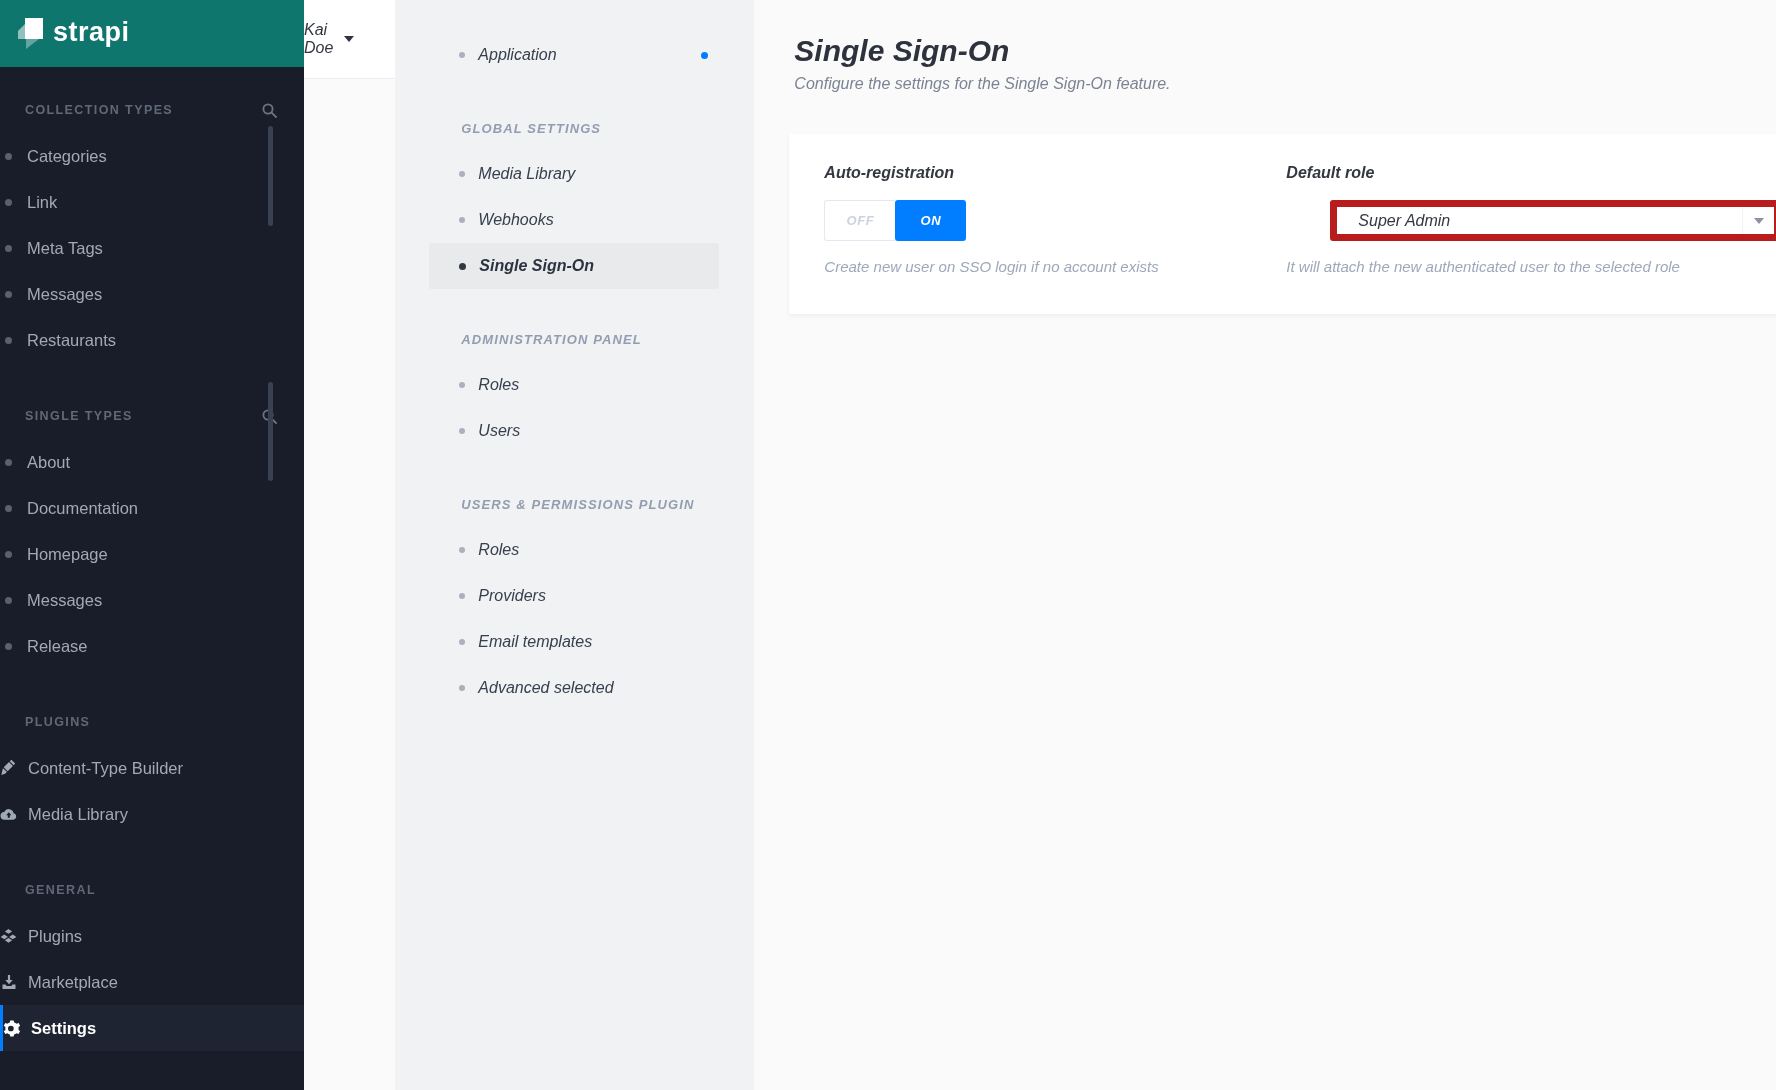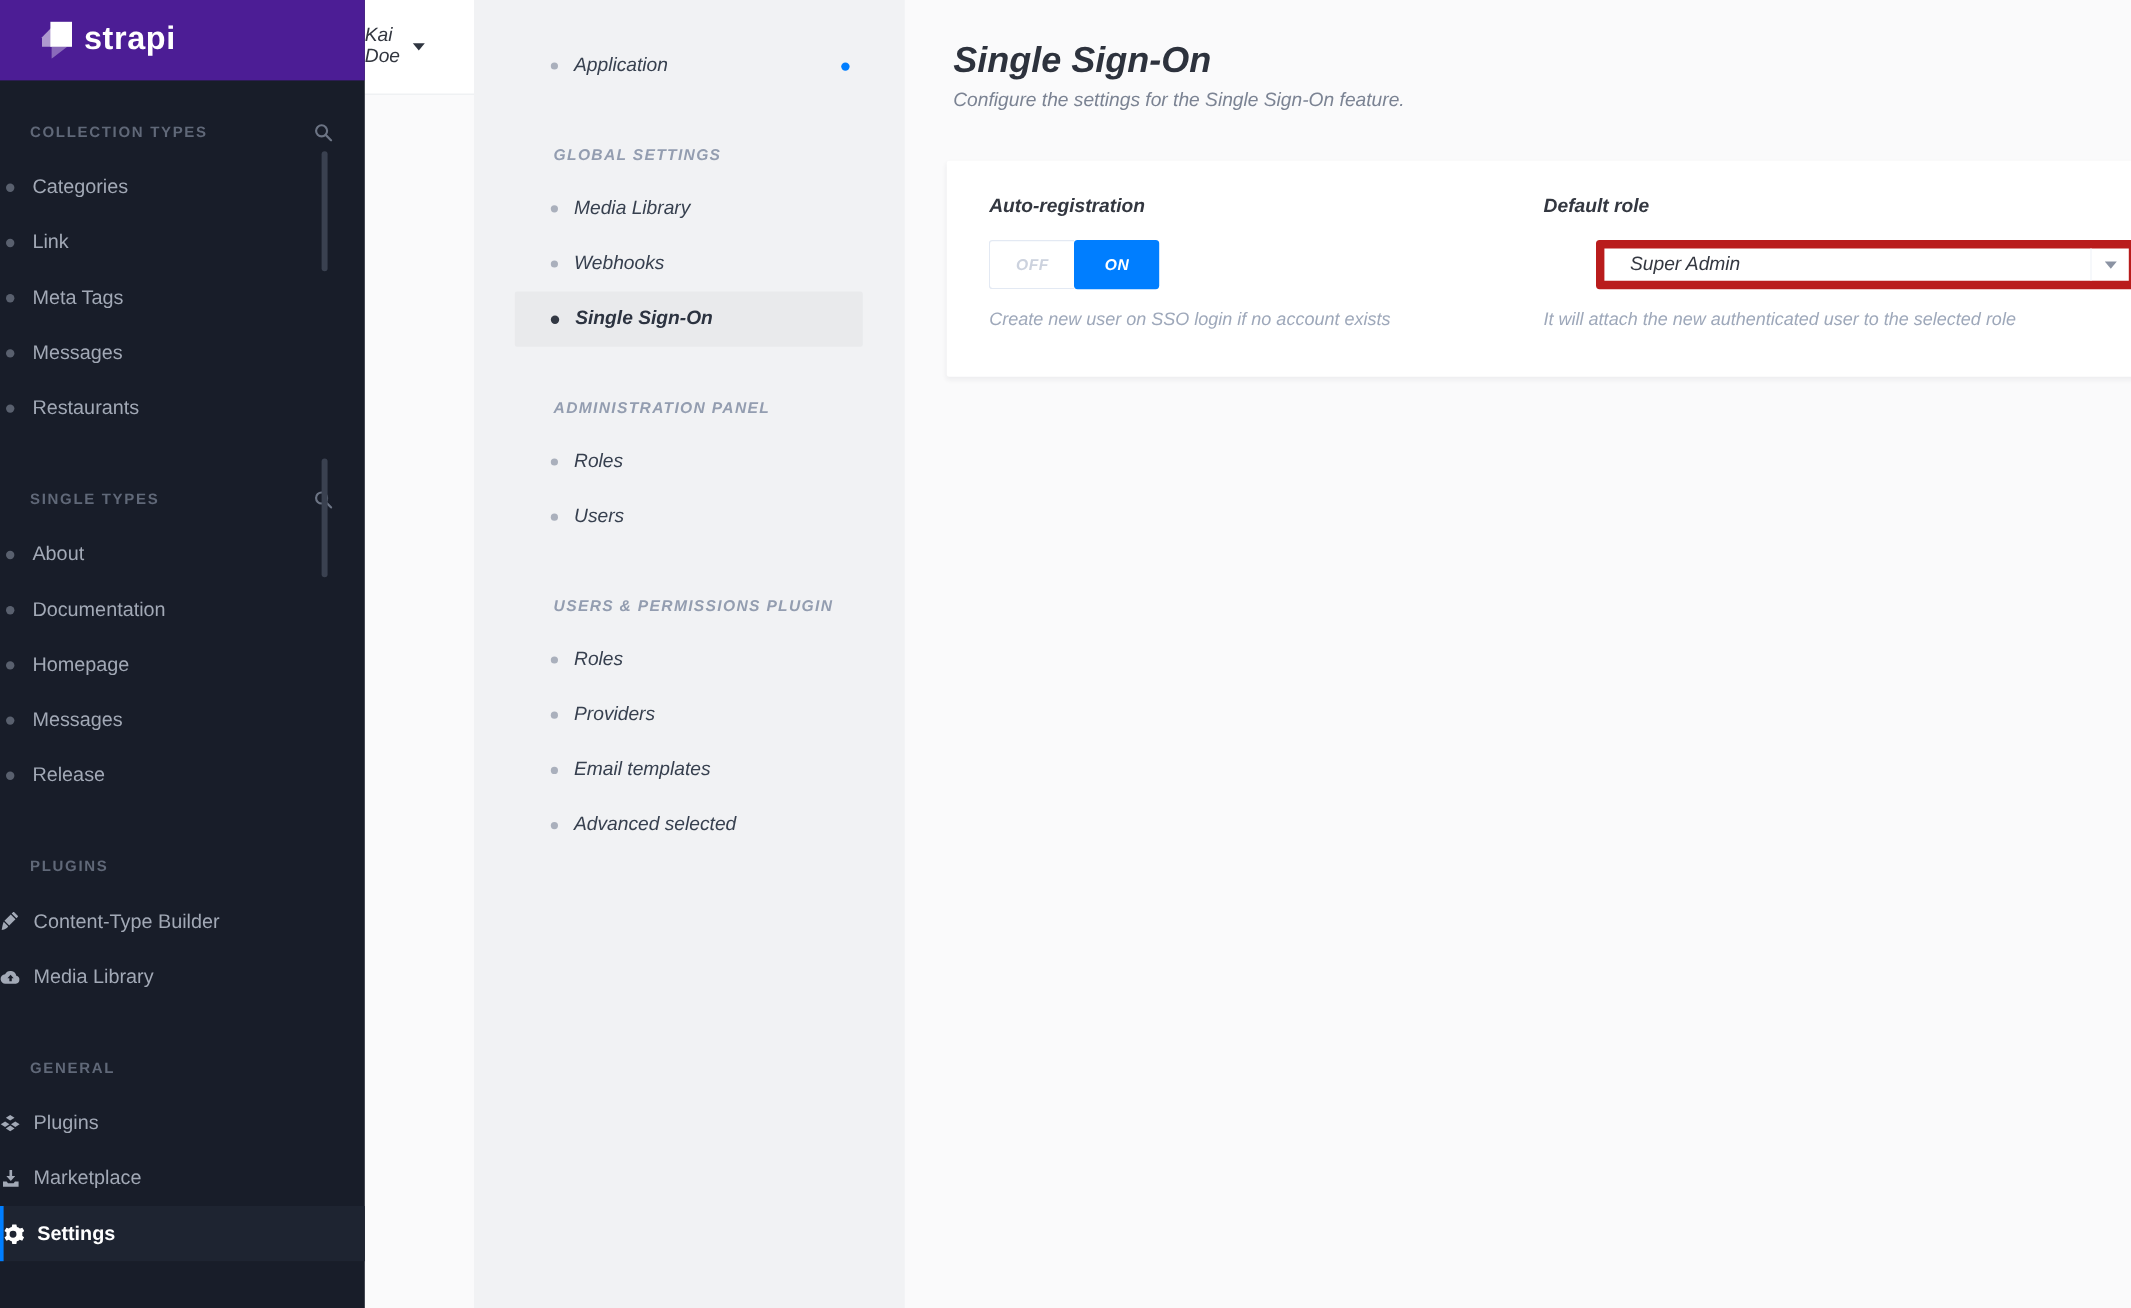--- a/index.html
+++ b/index.html
@@ -1,21 +1,21 @@
 <!DOCTYPE html>
 <html><head>
 <meta charset="utf-8">
 <style>
   * { margin:0; padding:0; box-sizing:border-box; }
   html,body { width:1776px; height:1090px; overflow:hidden; }
   body { font-family:"Liberation Sans", sans-serif; background:#fafafb; display:flex; }
 
   
   .sidebar { position:relative; width:304px; min-width:304px; height:1090px; background:#181d29; }
-  .logo-box { height:67px; background:#4c1d95; display:flex; align-items:center; padding-left:33px; cursor:pointer; }
+  .logo-box { height:67px; background:#0f766e; display:flex; align-items:center; padding-left:16px; cursor:pointer; }
   .logo-mark { width:27px; height:31px; margin-right:10px; }
   .logo-text { color:#ffffff; font-size:27px; font-weight:700; letter-spacing:0.5px; line-height:1; padding-bottom:3px; }
 
   .side-section { margin-top:30px; }
   .side-section.first { margin-top:20px; }
   .side-head { position:relative; height:46px; display:flex; align-items:center; padding-left:25px; }
   .side-head-label { font-size:12.5px; font-weight:700; letter-spacing:1.4px; color:#606878; }
   .side-search { position:absolute; right:27px; top:16px; width:15px; height:15px; cursor:pointer; }
   .side-item { height:46px; display:flex; align-items:center; cursor:pointer; color:#a2a9b6; font-size:16.5px; }
   .side-item .dot { width:7px; height:7px; border-radius:50%; background:#59606e; margin:0 15px 0 5px; }

